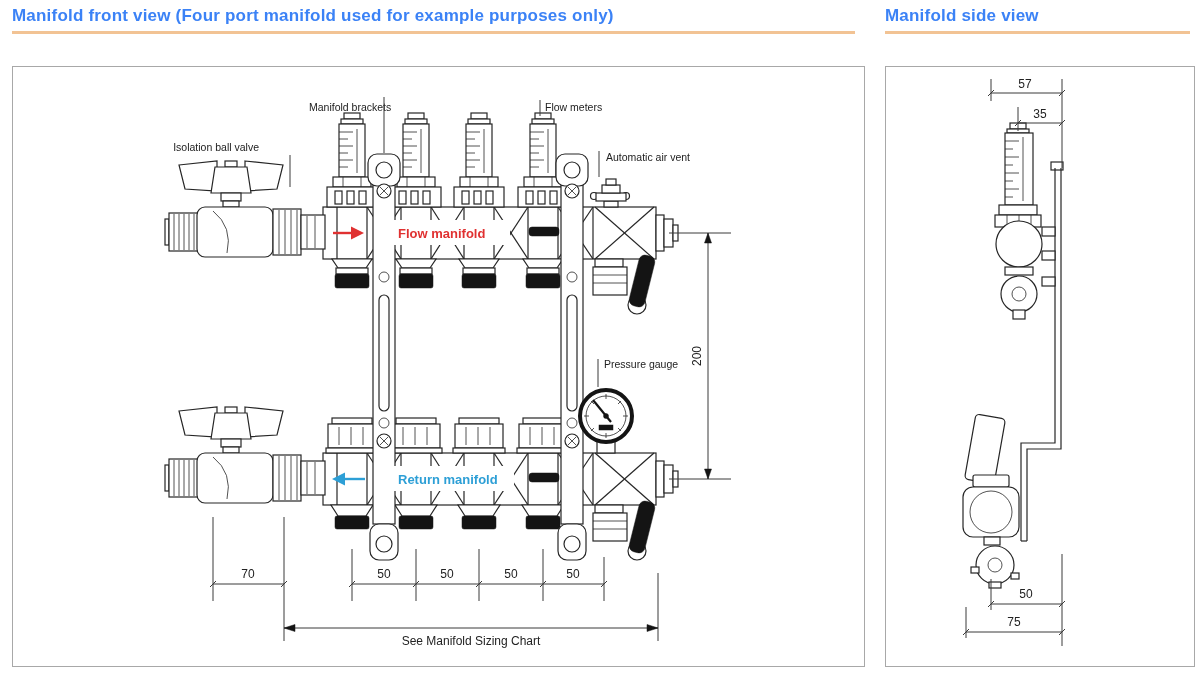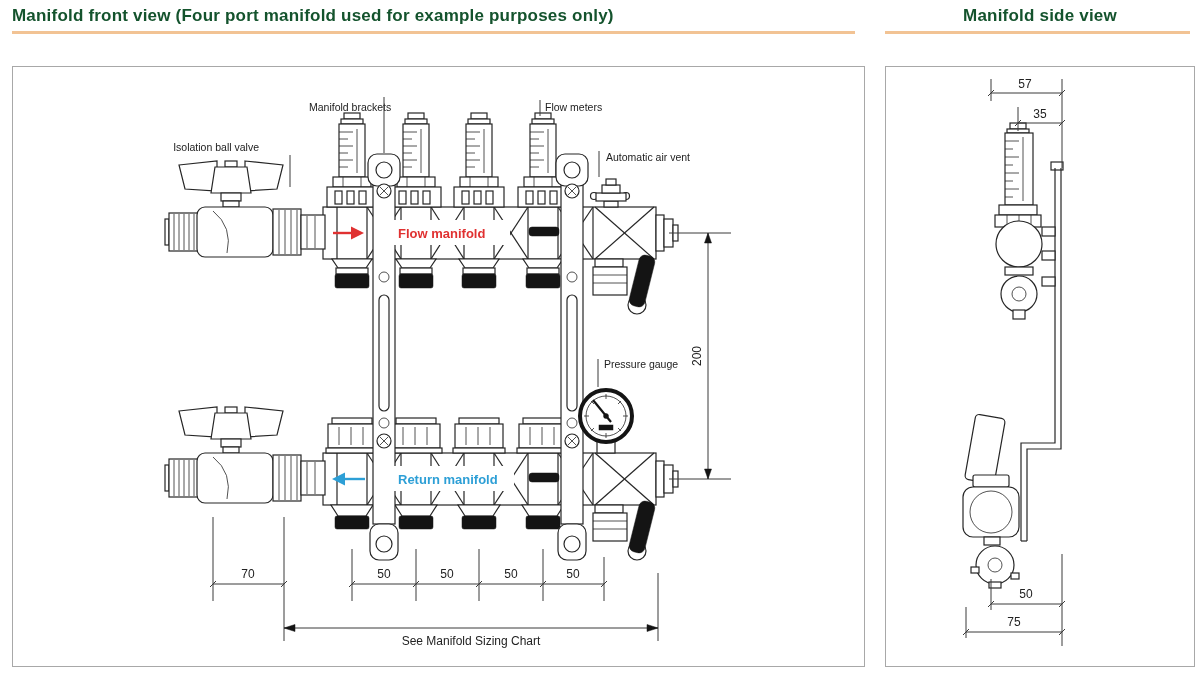--- a/index.html
+++ b/index.html
@@ -1,18 +1,18 @@
 <!DOCTYPE html>
 <html><head>
 <meta charset="utf-8">
 <style>
   html,body{margin:0;padding:0;background:#fff;width:1200px;height:683px;overflow:hidden;
     font-family:"Liberation Sans",sans-serif;}
   .stage{position:relative;width:1200px;height:683px;background:#fff;}
-  .title{position:absolute;top:6px;font-size:17px;font-weight:bold;color:#14532d;letter-spacing:.2px;}
+  .title{position:absolute;top:6px;font-size:17px;font-weight:bold;color:#3b82f6;letter-spacing:.2px;}
   .rule{position:absolute;top:31px;height:2.5px;background:#f2c394;}
   .panel{position:absolute;top:66px;height:601px;border:1.5px solid #a8a8a8;background:#fff;box-sizing:border-box;}
   svg{display:block;}
   .ln{fill:none;stroke:#262626;stroke-width:1.2;}
   .fw{fill:#ffffff;stroke:#262626;stroke-width:1.2;}
   .thin{fill:none;stroke:#262626;stroke-width:0.8;}
   .blk{fill:#141414;stroke:#141414;stroke-width:0.5;}
   .dim{fill:none;stroke:#3a3a3a;stroke-width:1;}
   .dimtxt{font-size:12px;fill:#222;}
   .lbl{font-size:10.5px;fill:#222;}
@@ -20,21 +20,21 @@
   .arrowfill{stroke:none;}
 </style>
 </head>
 <body>
 
 <div class="stage">
 
   <div class="title" style="left:12px;width:845px;">Manifold front view (Four port manifold used for example purposes only)</div>
   <div class="rule" style="left:12px;width:843px;"></div>
 
-  <div class="title" style="left:885px;width:310px;text-align:center;">Manifold side view</div>
+  <div class="title" style="left:885px;width:310px;">Manifold side view</div>
   <div class="rule" style="left:885px;width:305px;"></div>
 
   <div class="panel" style="left:12px;width:853px;">
   <svg viewBox="0 0 850 598" width="850" height="598">
     <defs>
       <g id="flowmeter">
         <rect class="fw" x="-8" y="0" width="16" height="6"></rect>
         <rect class="fw" x="-11" y="6" width="22" height="5"></rect>
         <rect class="fw" x="-13" y="11" width="26" height="53"></rect>
         <line class="thin" x1="-13" y1="19" x2="1" y2="19"></line>

